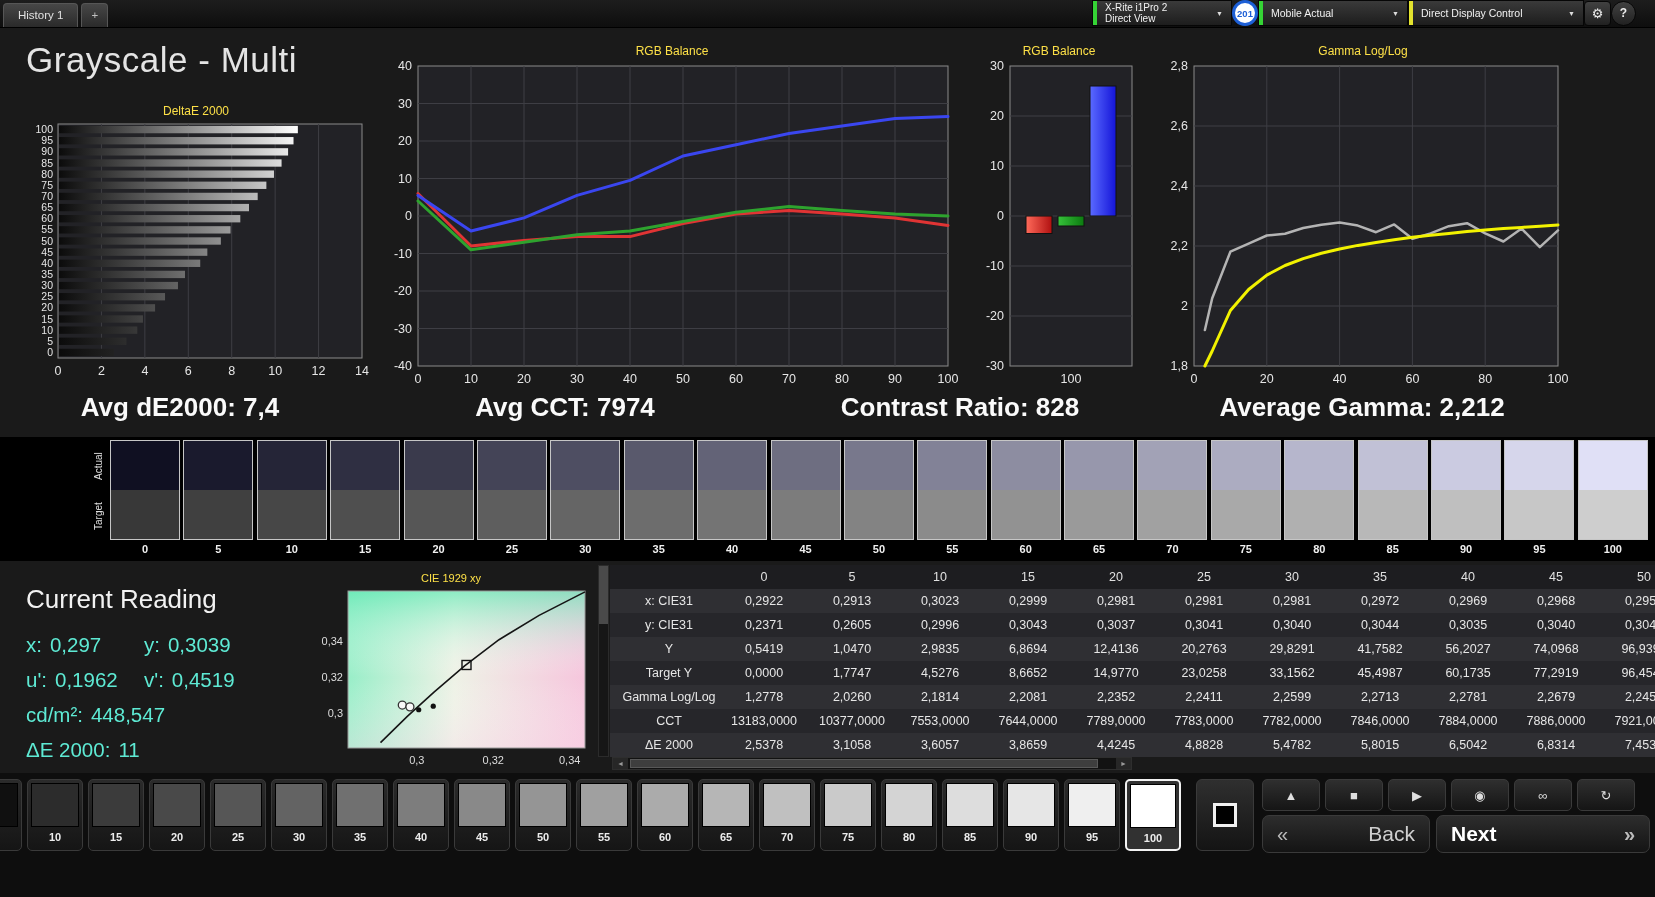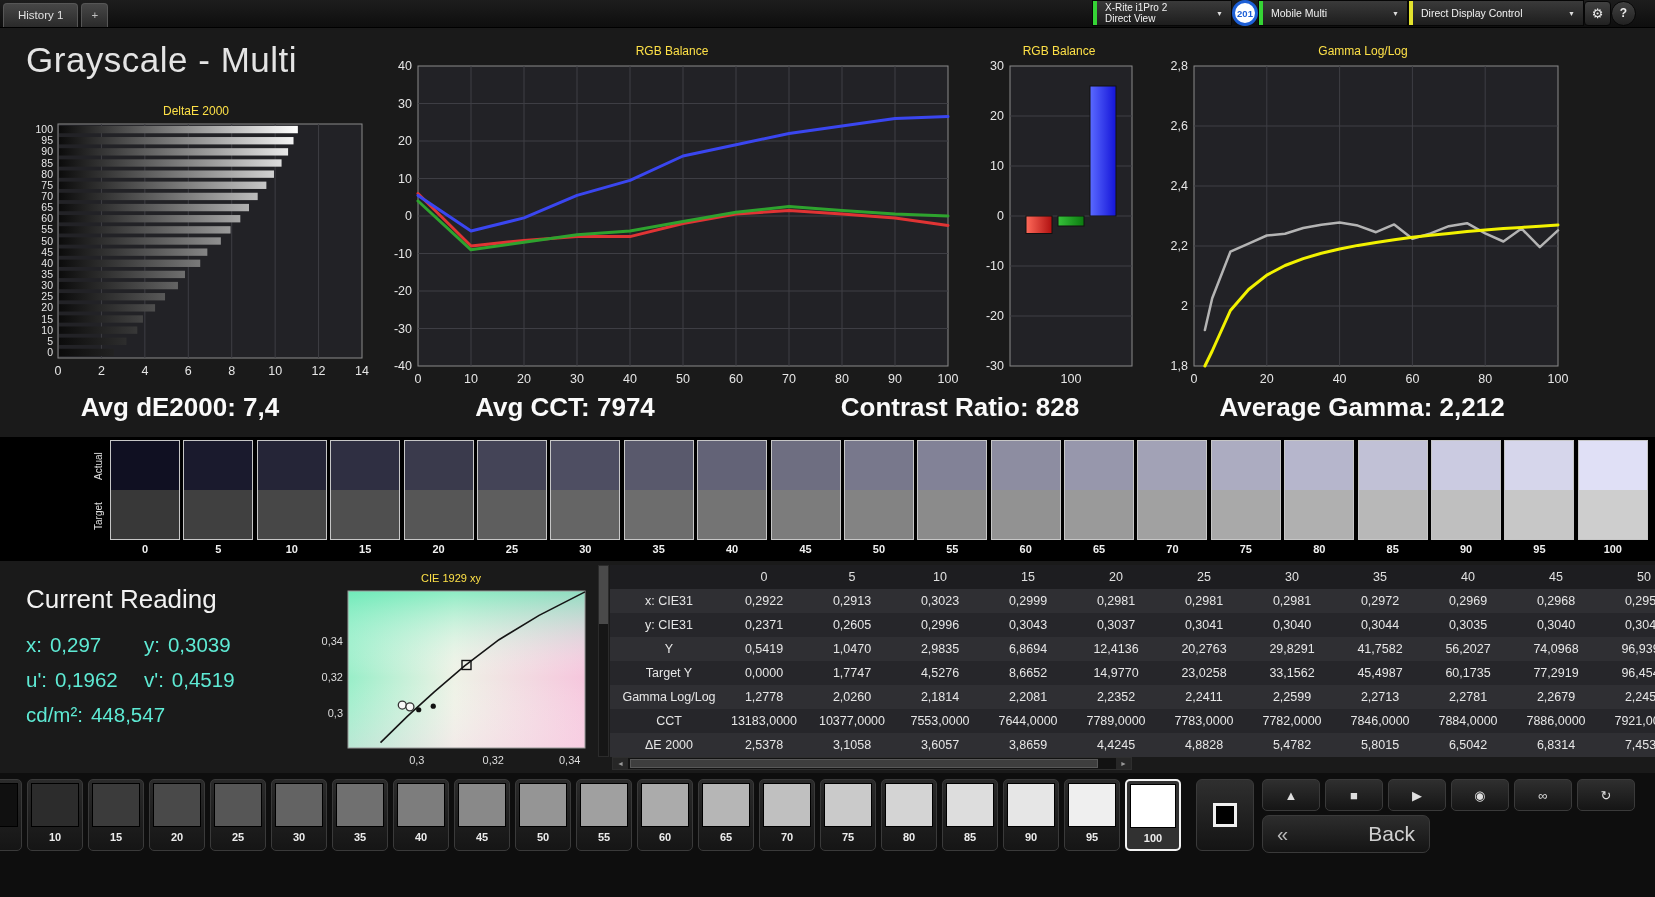--- a/index.html
+++ b/index.html
@@ -100,21 +100,21 @@
       <span class="accent accent-green"></span>
       <span class="dd-2line">
         <span>X-Rite i1Pro 2</span>
         <span>Direct View</span>
       </span>
       <span class="chev">▼</span>
     </div>
     <div class="badge">201</div>
     <div class="dd dd-source">
       <span class="accent accent-green"></span>
-      <span>Mobile Multi</span>
+      <span>Mobile Actual</span>
       <span class="chev">▼</span>
     </div>
     <div class="dd dd-wide">
       <span class="accent accent-yellow"></span>
       <span>Direct Display Control</span>
       <span class="chev">▼</span>
     </div>
     <div class="iconbtn">
         <span>⚙</span>
       </div>
@@ -544,20 +544,21 @@
 </div>
 
 <div class="reading">
   <div class="reading-title">Current Reading</div>
   <div class="reading-grid" id="readingGrid">
       <div class="r-item"><span class="r-lab">x:</span><span class="r-val">0,297</span></div>
       <div class="r-item"><span class="r-lab">y:</span><span class="r-val">0,3039</span></div>
       <div class="r-item"><span class="r-lab">u':</span><span class="r-val">0,1962</span></div>
       <div class="r-item"><span class="r-lab">v':</span><span class="r-val">0,4519</span></div>
       <div class="r-item wide"><span class="r-lab">cd/m²:</span><span class="r-val">448,547</span></div>
+      <div class="r-item wide"><span class="r-lab">ΔE 2000:</span><span class="r-val">11</span></div>
     </div>
 </div>
 
 <div class="chart-box" id="box-cie">
   <div class="chart-title">CIE 1929 xy</div>
   <svg viewBox="0 0 278 182">
       <defs>
         <linearGradient id="cieh">
           <stop offset="0" stop-color="#98eec8"></stop>
           <stop offset="0.45" stop-color="#eef2e6"></stop>
@@ -816,14 +817,18 @@
       </div>
       <div class="tbtn">
         <span>↻</span>
       </div>
     </div>
   <div class="nav-row">
     <div class="navbtn navbtn-back">
       <span class="nav-arrow">«</span>
       <span class="nav-label">Back</span>
     </div>
+    <div class="navbtn navbtn-next">
+      <span class="nav-label">Next</span>
+      <span class="nav-arrow">»</span>
+    </div>
   </div>
 </div>
 
 </body></html>

